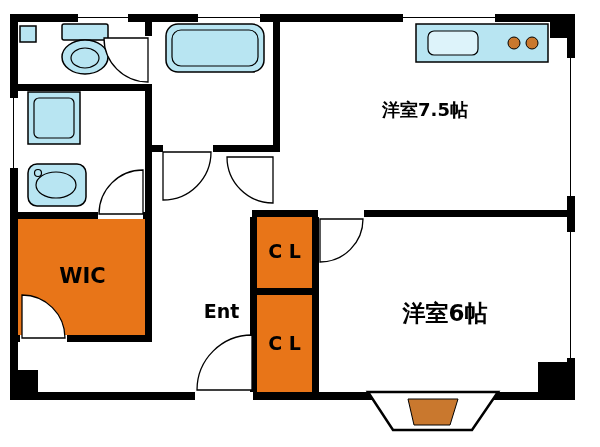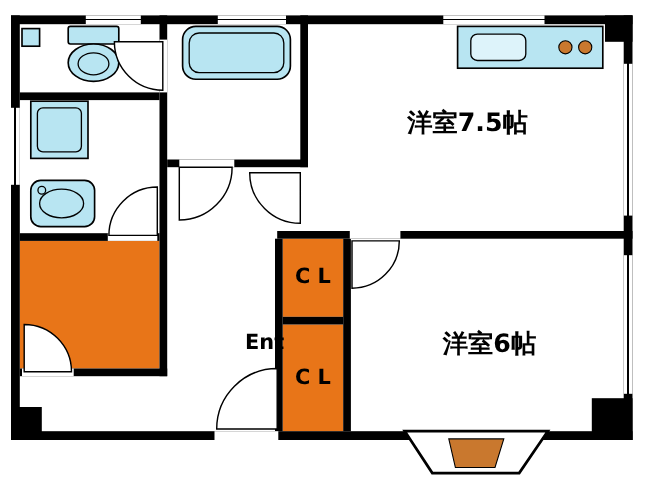--- a/index.html
+++ b/index.html
@@ -104,19 +104,20 @@
     <path class="door" d="M22,338 L22,295 A43,43 0 0 1 65,338 Z"></path>
     <path class="door" d="M252,390 L197,390 A55,55 0 0 1 252,335 Z"></path>
     <path class="door" d="M320,219 L320,262 A43,43 0 0 0 363,219 Z"></path>
 
     <g>
       <polygon class="bay" points="368,392 498,392 472,430 393,430"></polygon>
       <polygon class="bayinner" points="408,399 458,399 450,425 414,425"></polygon>
     </g>
   </svg>
 
-  <div class="room-label" style="left:340px;top:100px;width:170px;font-size:23px">洋室7.5帖</div>
+  <div class="room-label" style="left:340px;top:100px;width:170px;font-size:18px">洋室7.5帖</div>
   <div class="room-label" style="left:370px;top:301px;width:150px;font-size:23px">洋室6帖</div>
-  <div class="room-label" style="left:213px;top:301px;width:55px;font-size:19px">Ent</div>
+  <div class="room-label" style="left:40px;top:265px;width:85px;font-size:21px">WIC</div>
+  <div class="room-label" style="left:194px;top:301px;width:55px;font-size:19px">Ent</div>
   <div class="room-label" style="left:258px;top:241px;width:53px;font-size:19px">C L</div>
   <div class="room-label" style="left:258px;top:333px;width:53px;font-size:19px">C L</div>
 
 </div>
 
 </body></html>

